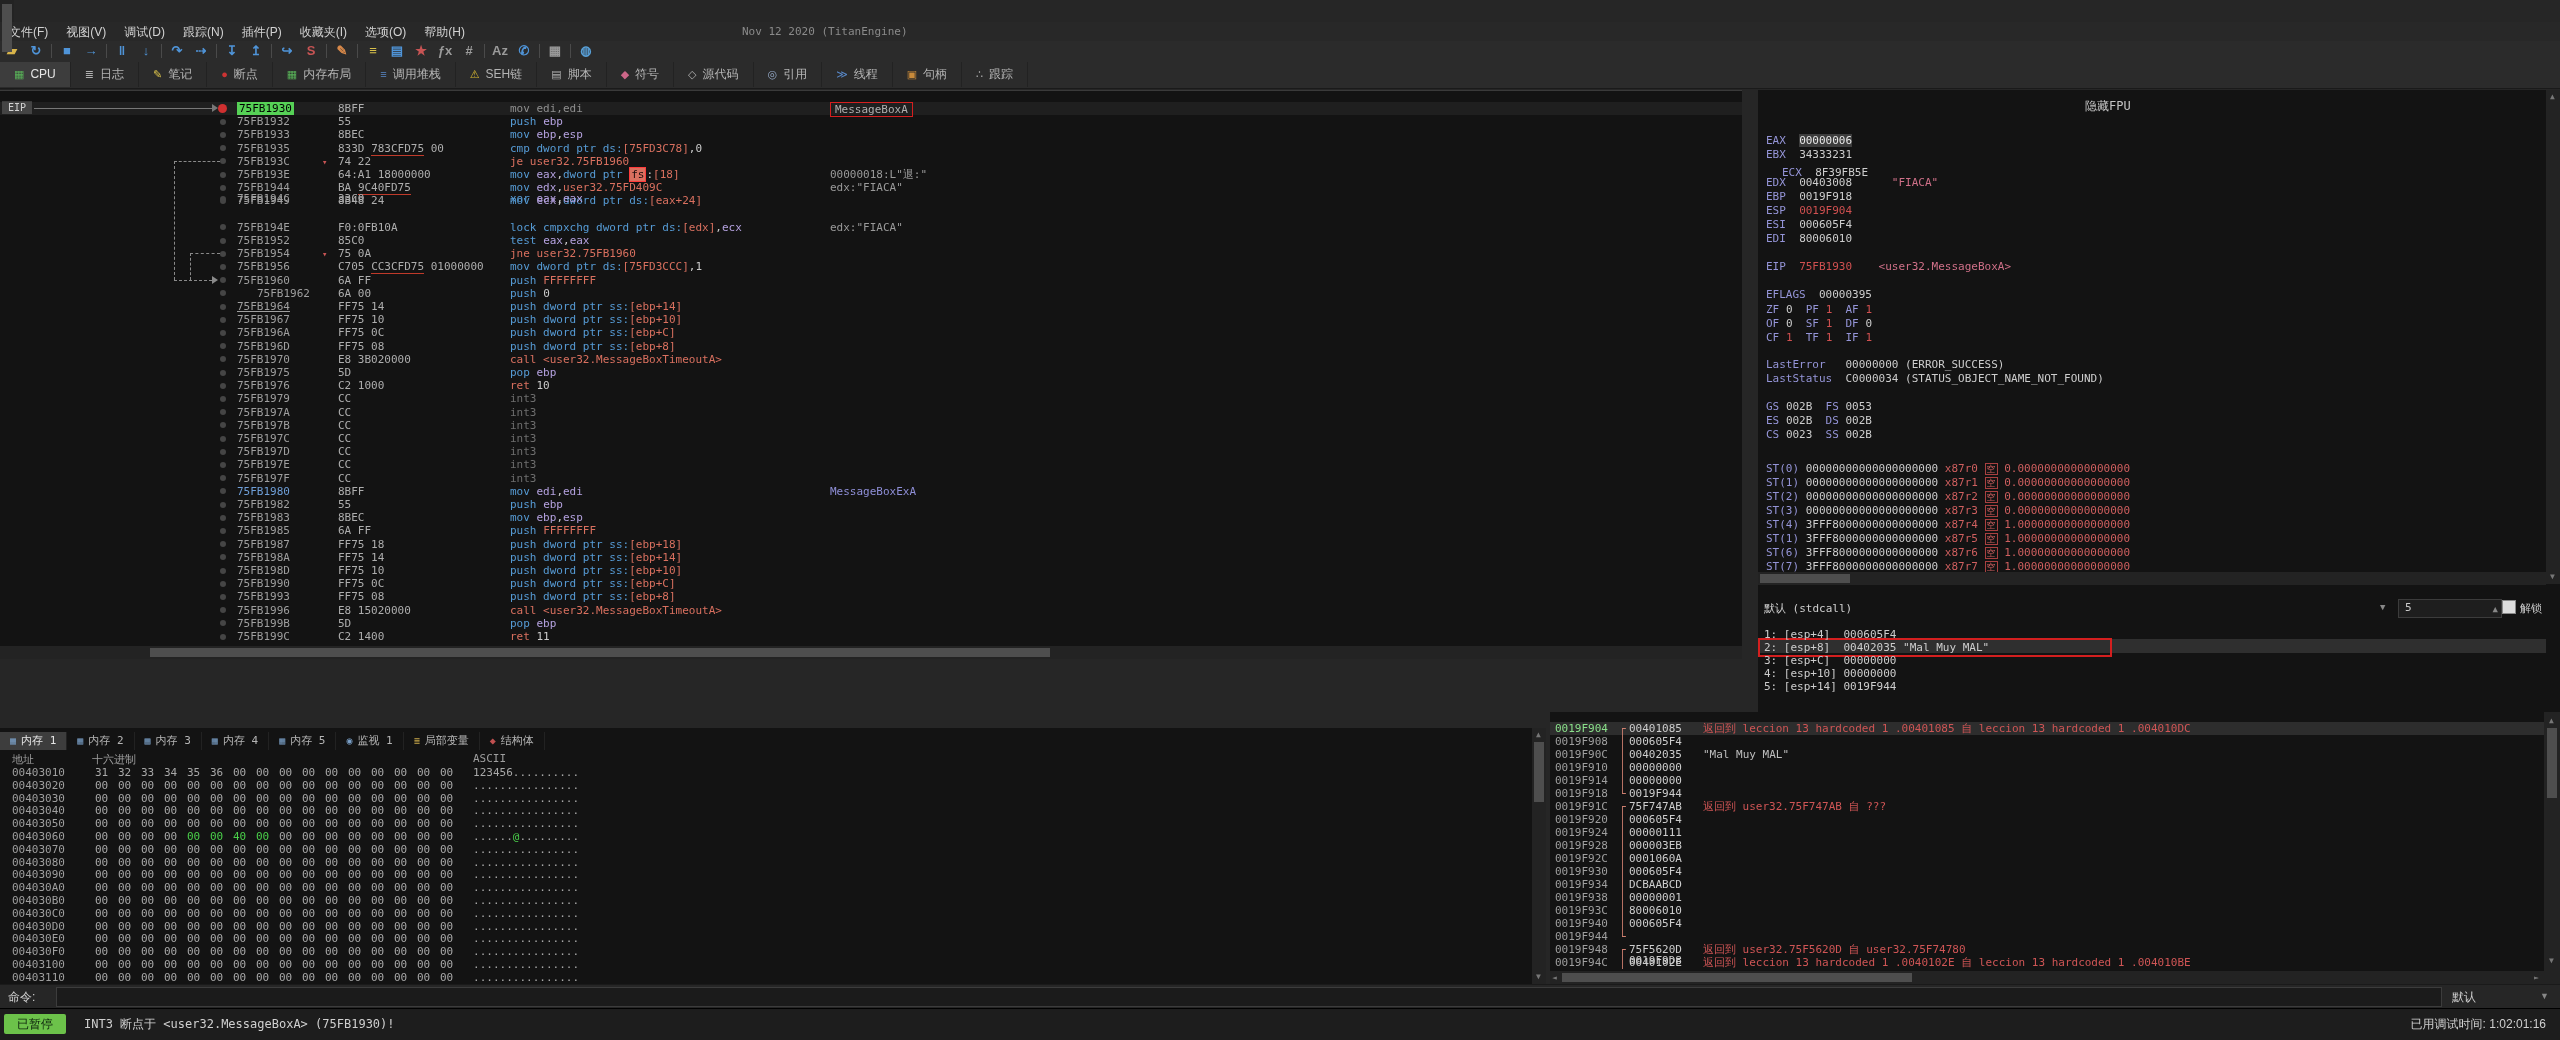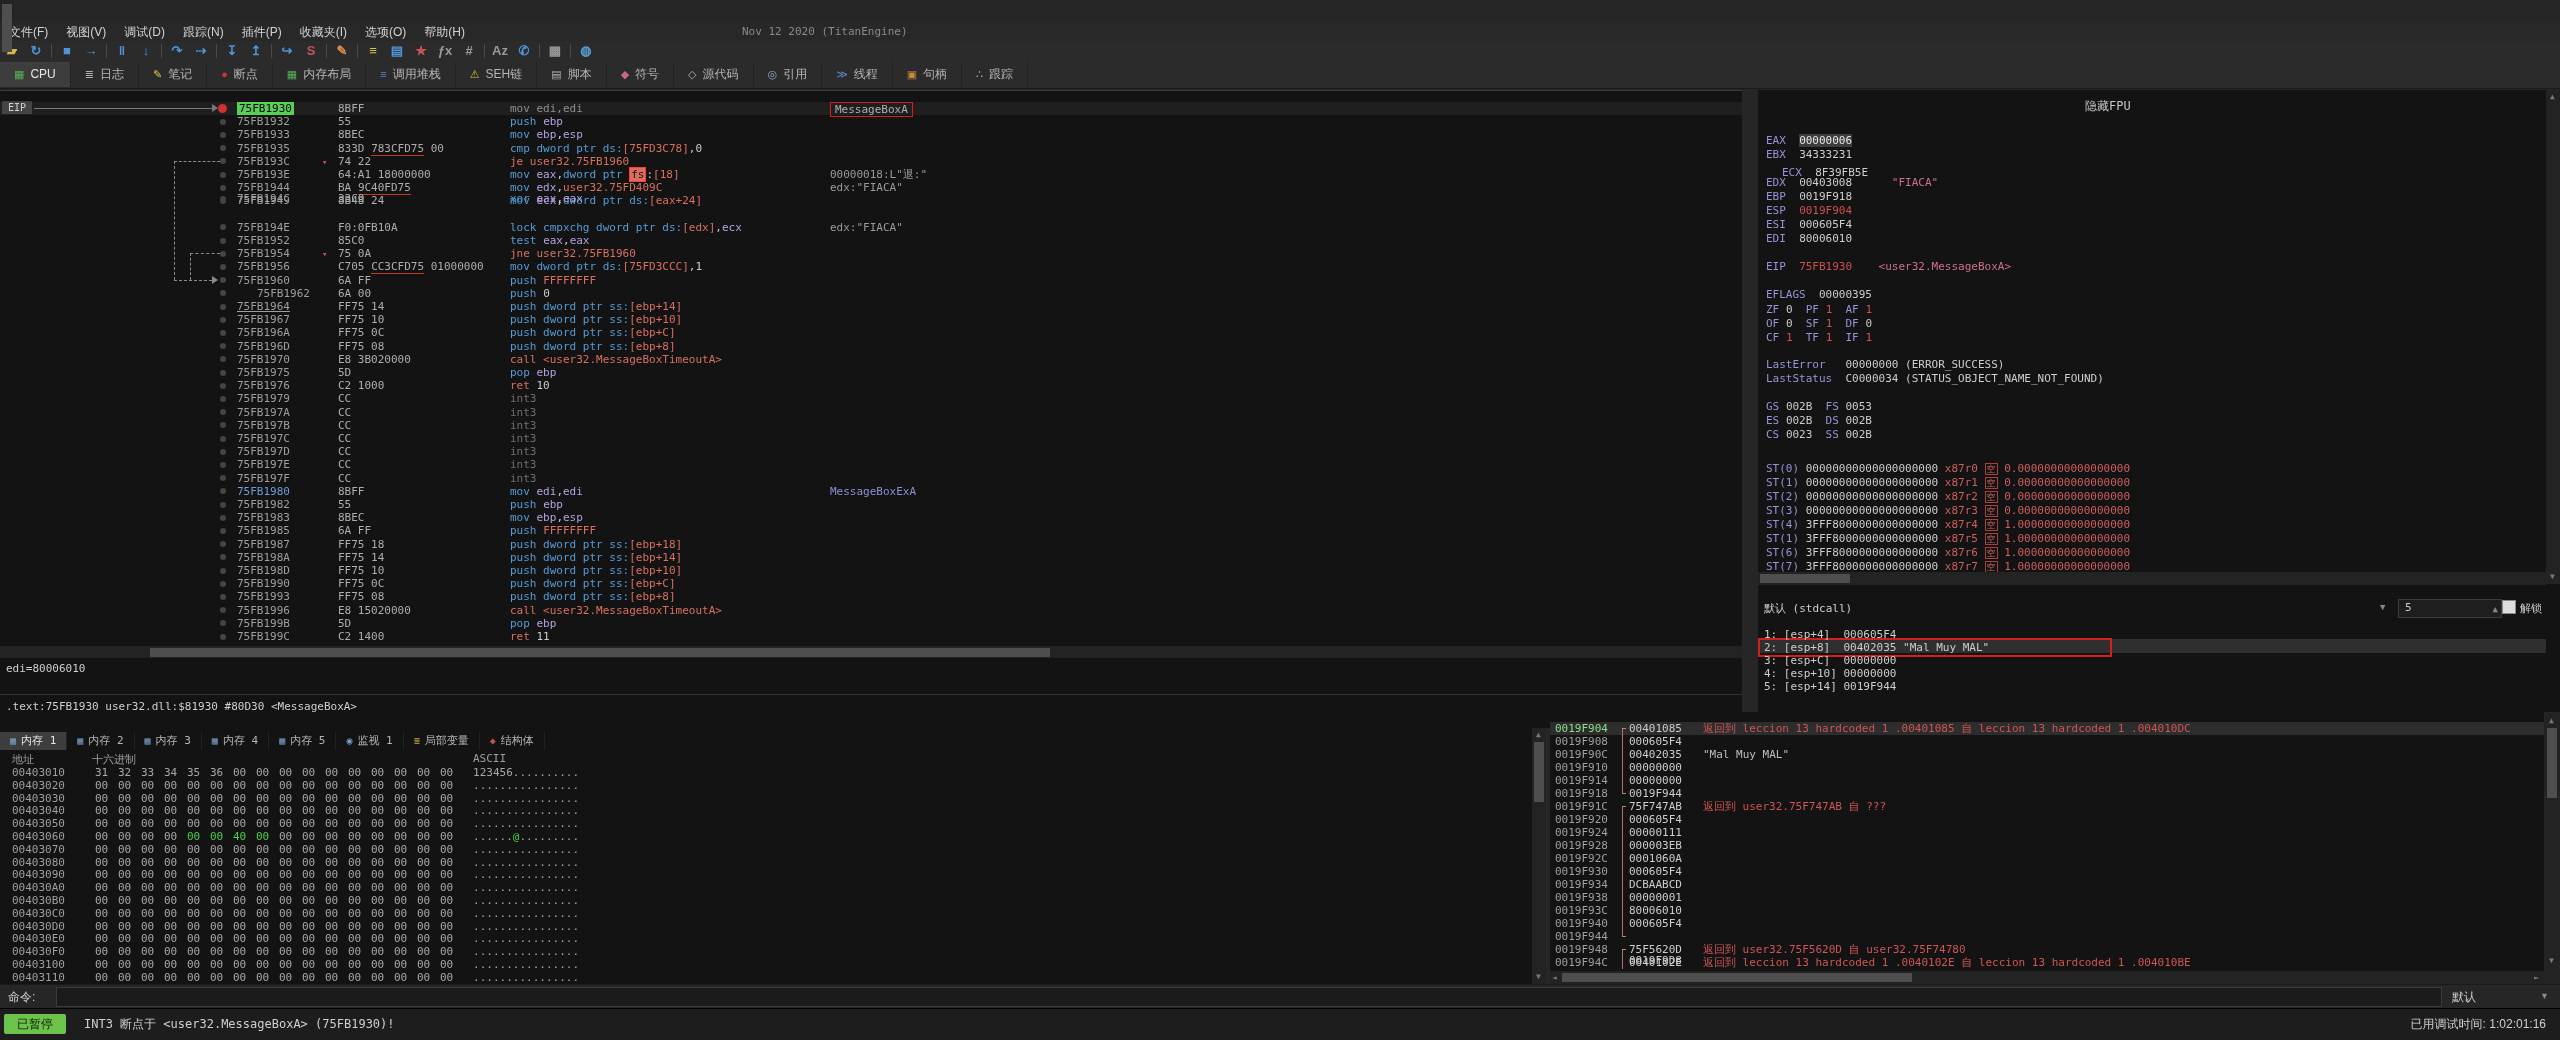--- a/index.html
+++ b/index.html
@@ -167,25 +167,20 @@
       <div class="abs" style="left: 174px; top: 188.6px; width: 38px; height: 1px; border-top: 1px dashed rgb(138, 138, 138);"></div>
       <div class="arrowhead" style="left: 212px; top: 184.6px;"></div>
       <div class="hscroll" style="left: 0px; top: 555px; width: 1742px;">
         <div class="thumb" style="left: 150px; top: 2px; width: 900px; height: 9px;"></div>
       </div>
     </div>
   <div id="dis-vscroll">
     <div class="thumb" style="left:2px;top:4px;width:10px;height:48px"></div>
   </div>
 
-  <div id="infobox" class="pane mono">
-    <div class="il" style="top:4px">edi=80006010</div>
-    <div id="info-sep"></div>
-    <div class="il" style="top:42px">.text:75FB1930 user32.dll:$81930 #80D30 &lt;MessageBoxA&gt;</div>
-  </div>
 
   <div id="regs" class="pane mono">
     <div id="hide-fpu">隐藏FPU</div>
     <div id="reg-lines">
         <div class="rline" style="top: 44px;"><span class="rn">EAX  </span><span class="rb">00000006</span></div>
         <div class="rline" style="top: 58px;"><span class="rn">EBX  </span><span class="rv">34333231</span></div>
         <div class="rline" style="top: 76px; margin-left: 16px;"><span class="rn">ECX  </span><span class="rv">8F39FB5E</span></div>
         <div class="rline" style="top: 86px;"><span class="rn">EDX  </span><span class="rv">00403008</span><span class="pk">      "FIACA"</span></div>
         <div class="rline" style="top: 100px;"><span class="rn">EBP  </span><span class="rv">0019F918</span></div>
         <div class="rline" style="top: 114px;"><span class="rn">ESP  </span><span class="rr">0019F904</span></div>

